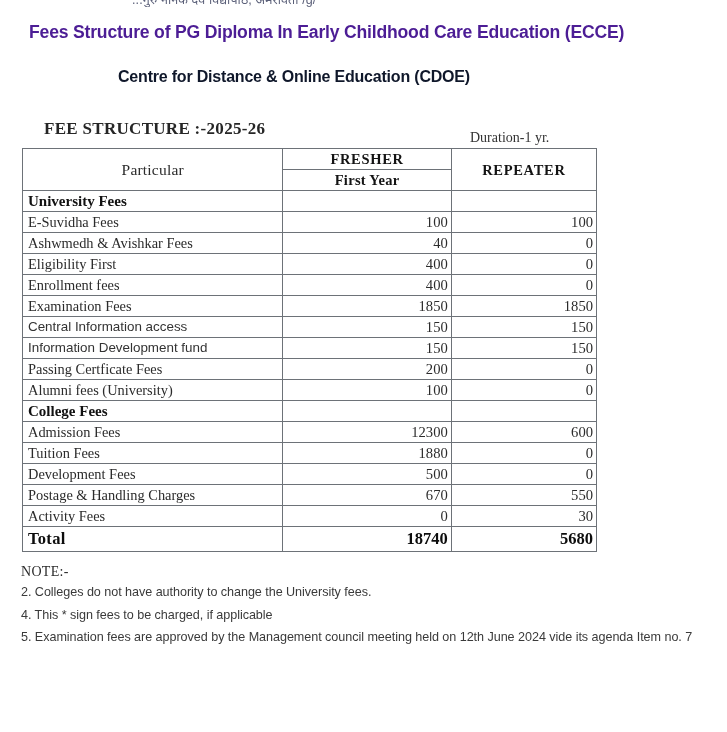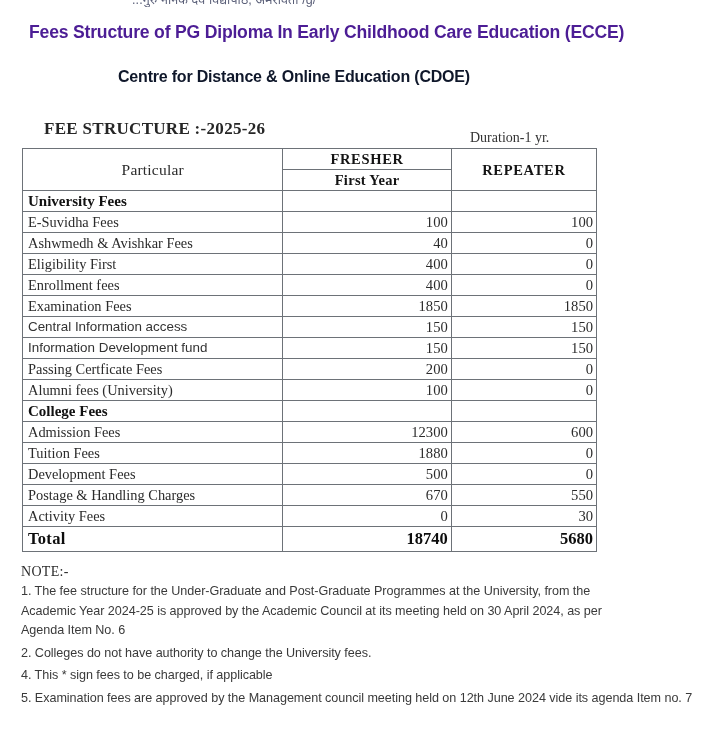--- a/index.html
+++ b/index.html
@@ -291,17 +291,16 @@
       <tr class="total-row">
         <td class="label">Total</td>
         <td class="num">18740</td>
         <td class="num">5680</td>
       </tr>
     </tbody>
 </table>
 
 <div class="notes">
   <div class="note-head">NOTE:-</div>
-  <div class="note-para">1. The fee structure for the Under-Graduate and Post-Graduate Programmes at the University, from the Academic Year 2024-25  is approved by the Academic  Council at its meeting held on 30 April 2024, as per Agenda Item No. 6</div>
   <div class="note-line note-sp">2. Colleges do not have authority to change the University fees.</div>
   <div class="note-line note-sp">4. This * sign fees to be charged, if applicable</div>
   <div class="note-line note-sp">5. Examination fees are approved by the Management council meeting held on 12th June 2024 vide its agenda Item no. 7</div>
 </div>
 
 </body></html>

